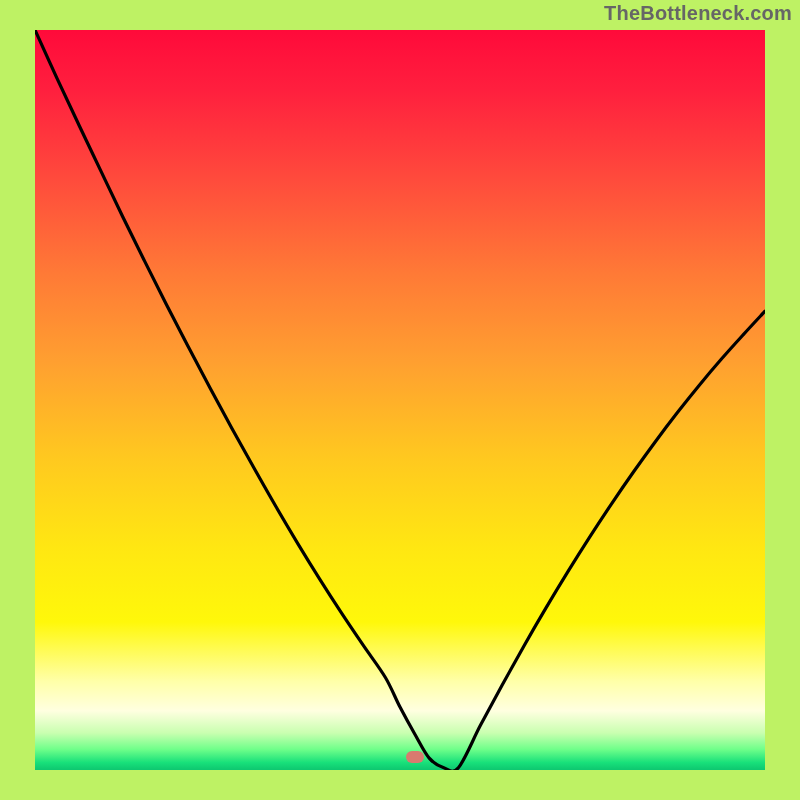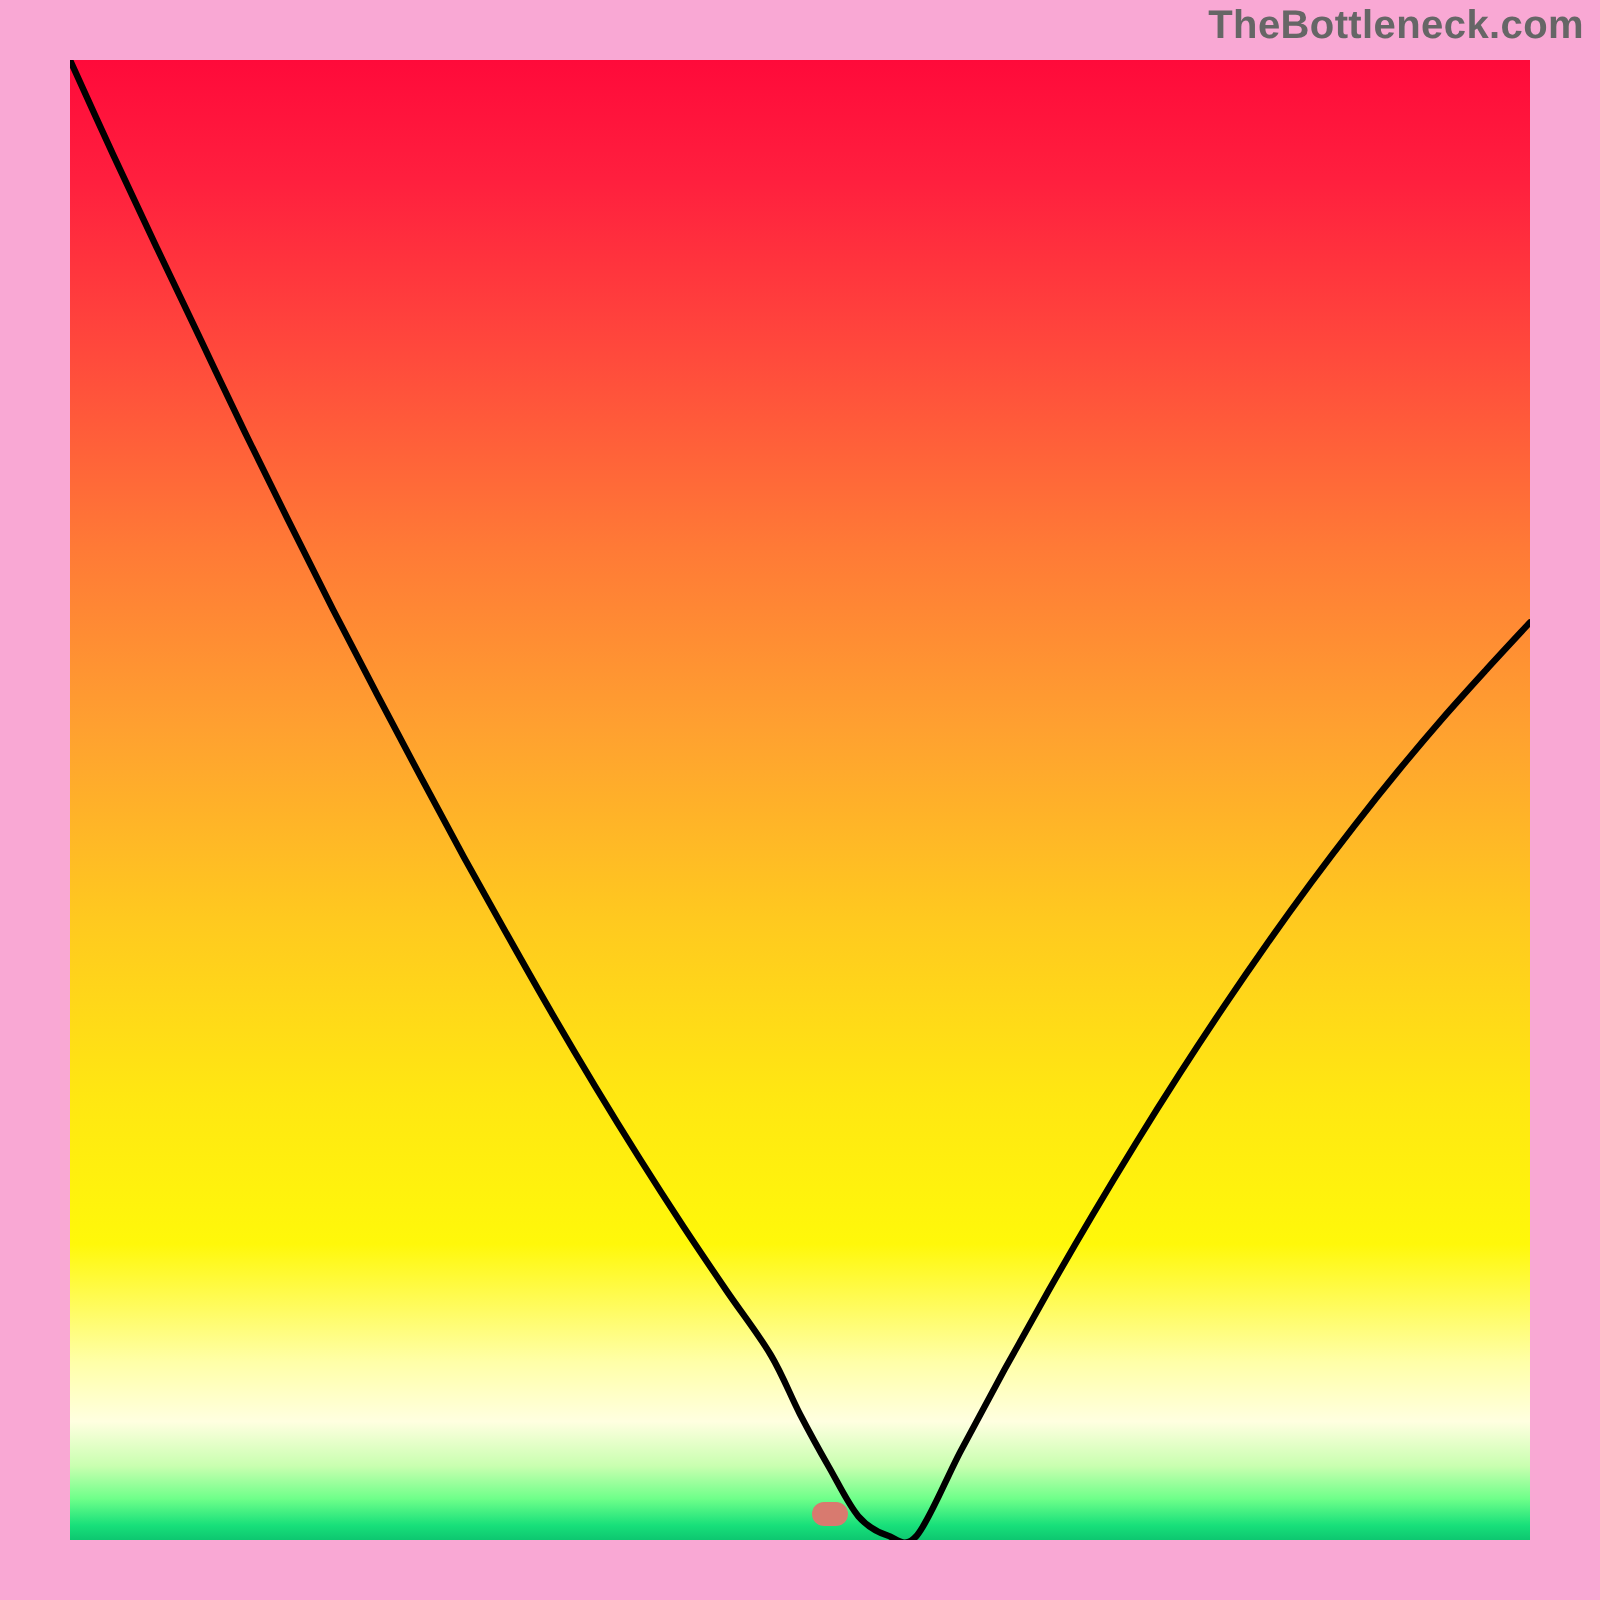--- a/index.html
+++ b/index.html
@@ -8,21 +8,21 @@
     width: 800px;
     height: 800px;
     overflow: hidden;
     background: #000;
     font-family: Arial, Helvetica, sans-serif;
   }
   .frame {
     position: relative;
     width: 800px;
     height: 800px;
-    background: #f9a8d4;
+    background: #bef264;
   }
   .watermark {
     position: absolute;
     top: 2px;
     right: 8px;
     color: #666;
     font-size: 20px;
     font-weight: 600;
     letter-spacing: 0.2px;
     user-select: none;

